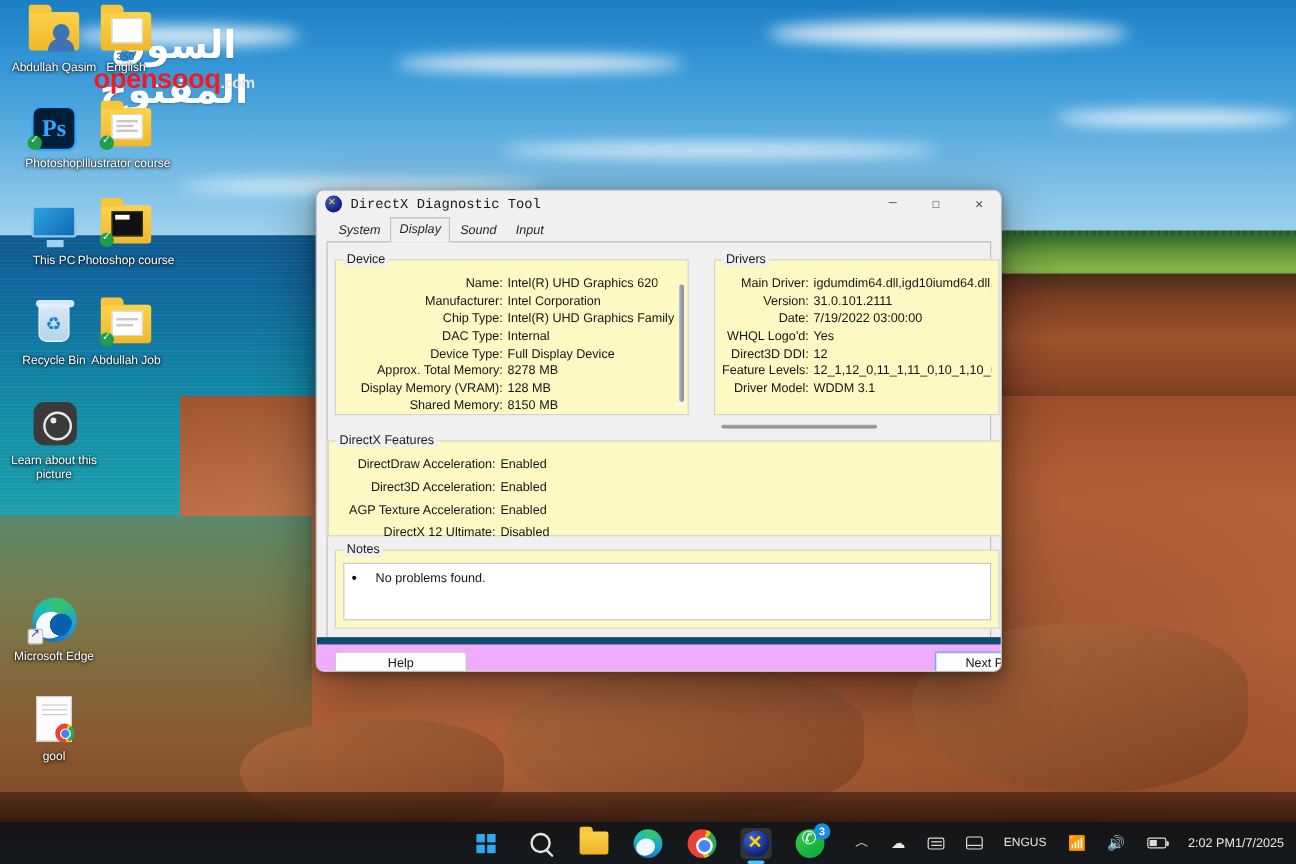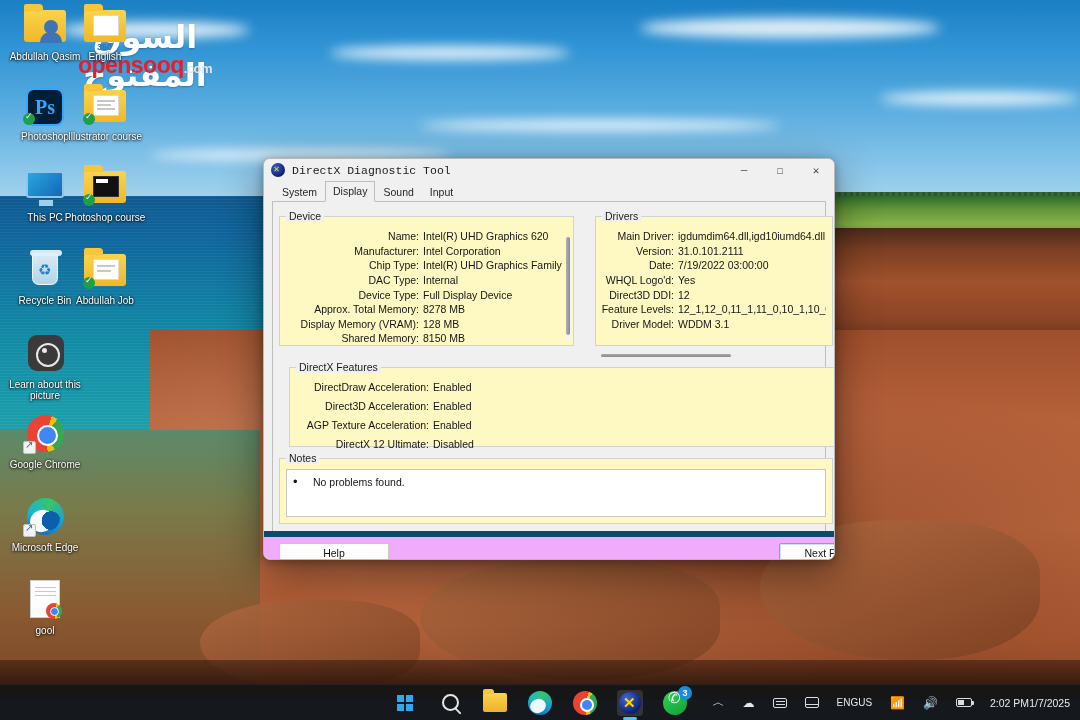--- a/index.html
+++ b/index.html
@@ -265,21 +265,21 @@
   #titletext { margin-left: 7px; font-size: 11.5px; color: #1b1b1b; }
   .wbtns { position: absolute; right: 0; top: 0; height: 22px; display: flex; }
   .wbtn {
     width: 36px; height: 22px; display: flex; align-items: center; justify-content: center;
     font-size: 11px; color: #4a4a4a;
   }
 
   
   #tabstrip {
     height: 19px; margin: 2px 8px 0 8px; display: flex; align-items: flex-end;
-    border-bottom: 1px solid #bfbfbf; padding-left: 2px; position: relative; z-index: 2;
+    border-bottom: 1px solid #bfbfbf; padding-left: 2px; position: relative; z-index: 2; font-style: italic;
   }
   .tab {
     padding: 2px 7px 2px 7px; font-size: 10.5px; color: #262626;
     border: 1px solid transparent; border-bottom: none; line-height: 13px;
   }
   .tab.active {
     background: #f0f0f0; border-color: #bfbfbf; border-bottom: 1px solid #f0f0f0;
     margin-bottom: -1px; padding-top: 3px; padding-bottom: 3px;
   }
 
@@ -316,21 +316,21 @@
     background: linear-gradient(to right, #b0b0b0, #8c8c8c); border-radius: 2px;
   }
   .hscroll {
     position: absolute; left: 328px; top: 151px; width: 130px; height: 5px;
   }
   .hscroll .thumb {
     position: absolute; left: 0; top: 1px; width: 130px; height: 3px;
     background: linear-gradient(to bottom, #a9a9a9, #8a8a8a); border-radius: 2px;
   }
 
-  #featBox { left: 16px; top: 165px; width: 596px; height: 80px; }
+  #featBox { left: 0; top: 165px; width: 596px; height: 80px; }
   #featBox .rows { top: 10px; }
   #featBox .row { height: 18.8px; }
   #featBox .rows .k { width: 143px; }
 
   #notesBox { left: 6px; top: 256px; width: 554px; height: 66px; }
   #notesArea {
     position: absolute; left: 6px; top: 10px; right: 6px; bottom: 6px;
     background: #fff; border: 1px solid #c8c8c8; overflow: hidden;
   }
   #notesArea ul { list-style: none; margin: 6px 0 0 0; padding: 0; }
@@ -541,27 +541,20 @@
 
   <div class="dicon" style="left:2px; top:332px;">
     <div class="glyph">
       <div class="learnpic">
           <span class="dot"></span>
         </div>
     </div>
     <div class="lbl">Learn about this picture</div>
   </div>
 
-  <div class="dicon" style="left:2px; top:412px;">
-    <div class="glyph">
-      <div class="chrome"></div>
-      <div class="shortcut-arrow"></div>
-    </div>
-    <div class="lbl">Google Chrome</div>
-  </div>
 
   <div class="dicon" style="left:2px; top:495px;">
     <div class="glyph">
       <div class="edge">
           <span class="swirl"></span>
         </div>
       <div class="shortcut-arrow"></div>
     </div>
     <div class="lbl">Microsoft Edge</div>
   </div>

